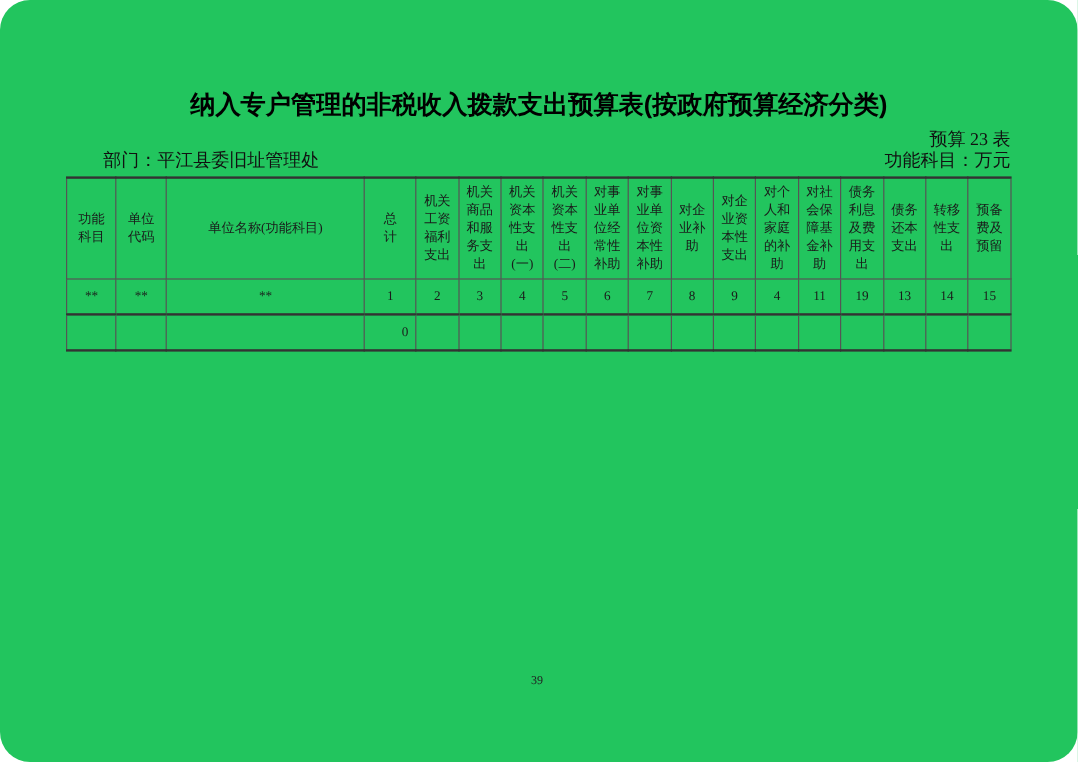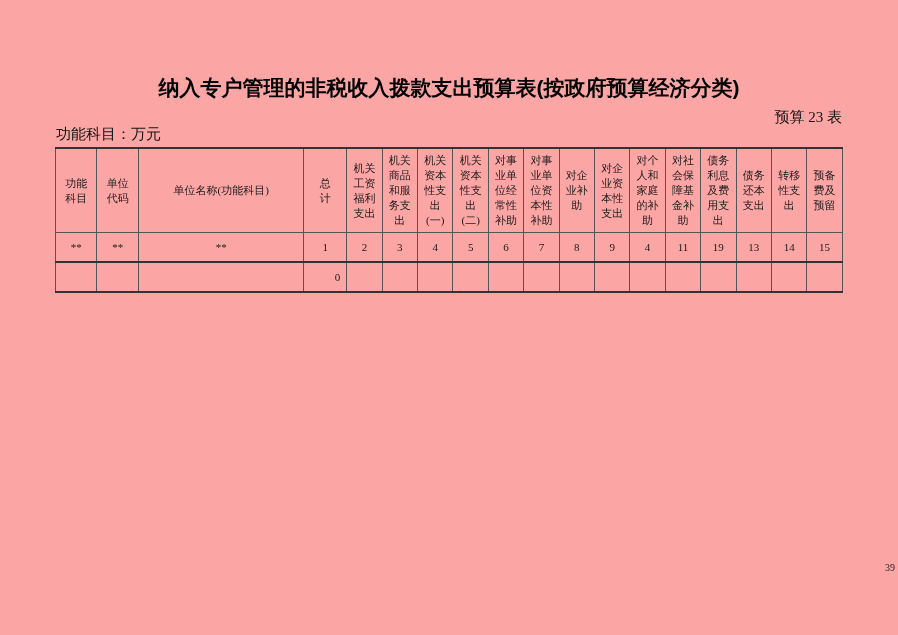--- a/index.html
+++ b/index.html
@@ -1,19 +1,19 @@
 <!DOCTYPE html>
 <html><head>
 <meta charset="utf-8">
 <style>
   html, body { margin:0; padding:0; background:#ffffff; }
   .page {
     position:relative; width:898px; height:635px; margin:0 auto;
-    background:#fca5a5; overflow:hidden;
-    font-family:"Liberation Serif", serif; color:#1a1a1a;
+    background:#22c55e; overflow:hidden;
+    font-family:"Liberation Serif", serif; color:#1a1a1a;border-radius:25px;
   }
   .title {
     margin:74px 0 0 0; text-align:center;
     font-family:"Liberation Sans", sans-serif;
     font-size:21px; font-weight:700; color:#000000; line-height:28px;
   }
   .meta { width:786px; margin:8px auto 0 auto; font-size:15px; color:#111; }
   .meta-row1 { text-align:right; line-height:15px; }
   .meta-row2 { display:flex; justify-content:space-between; line-height:16px; margin-top:1px; }
   .meta-dept { padding-left:30px; }
@@ -29,35 +29,36 @@
     text-align:center; vertical-align:middle;
     font-weight:normal; color:#1a1a1a;
     overflow:hidden;
   }
   tr.head-row th { height:83px; font-size:11px; line-height:15px; white-space:pre-line; }
   tr.index-row td { height:28px; font-size:11px; border-bottom:2px solid #333; }
   tr.data-row td { height:28px; font-size:11px; }
   tr.data-row td.val { text-align:right; padding-right:6px; }
   .footer {
     position:absolute; left:0; right:3px; bottom:62px;
-    text-align:right; font-size:10px; color:#222;
+    text-align:center; font-size:10px; color:#222;
   }
 </style>
 </head>
 <body>
 
 <div class="page">
 
   <h1 class="title">纳入专户管理的非税收入拨款支出预算表(按政府预算经济分类)</h1>
 
   <div class="meta">
     <div class="meta-row1">
       <span>预算 23 表</span>
     </div>
     <div class="meta-row2">
+      <span class="meta-dept">部门：平江县委旧址管理处</span>
       <span>功能科目：万元</span>
     </div>
   </div>
 
   <table class="budget">
     <colgroup>
       <col style="width:41px">
         <col style="width:42px">
         <col style="width:165px">
         <col style="width:43px">

